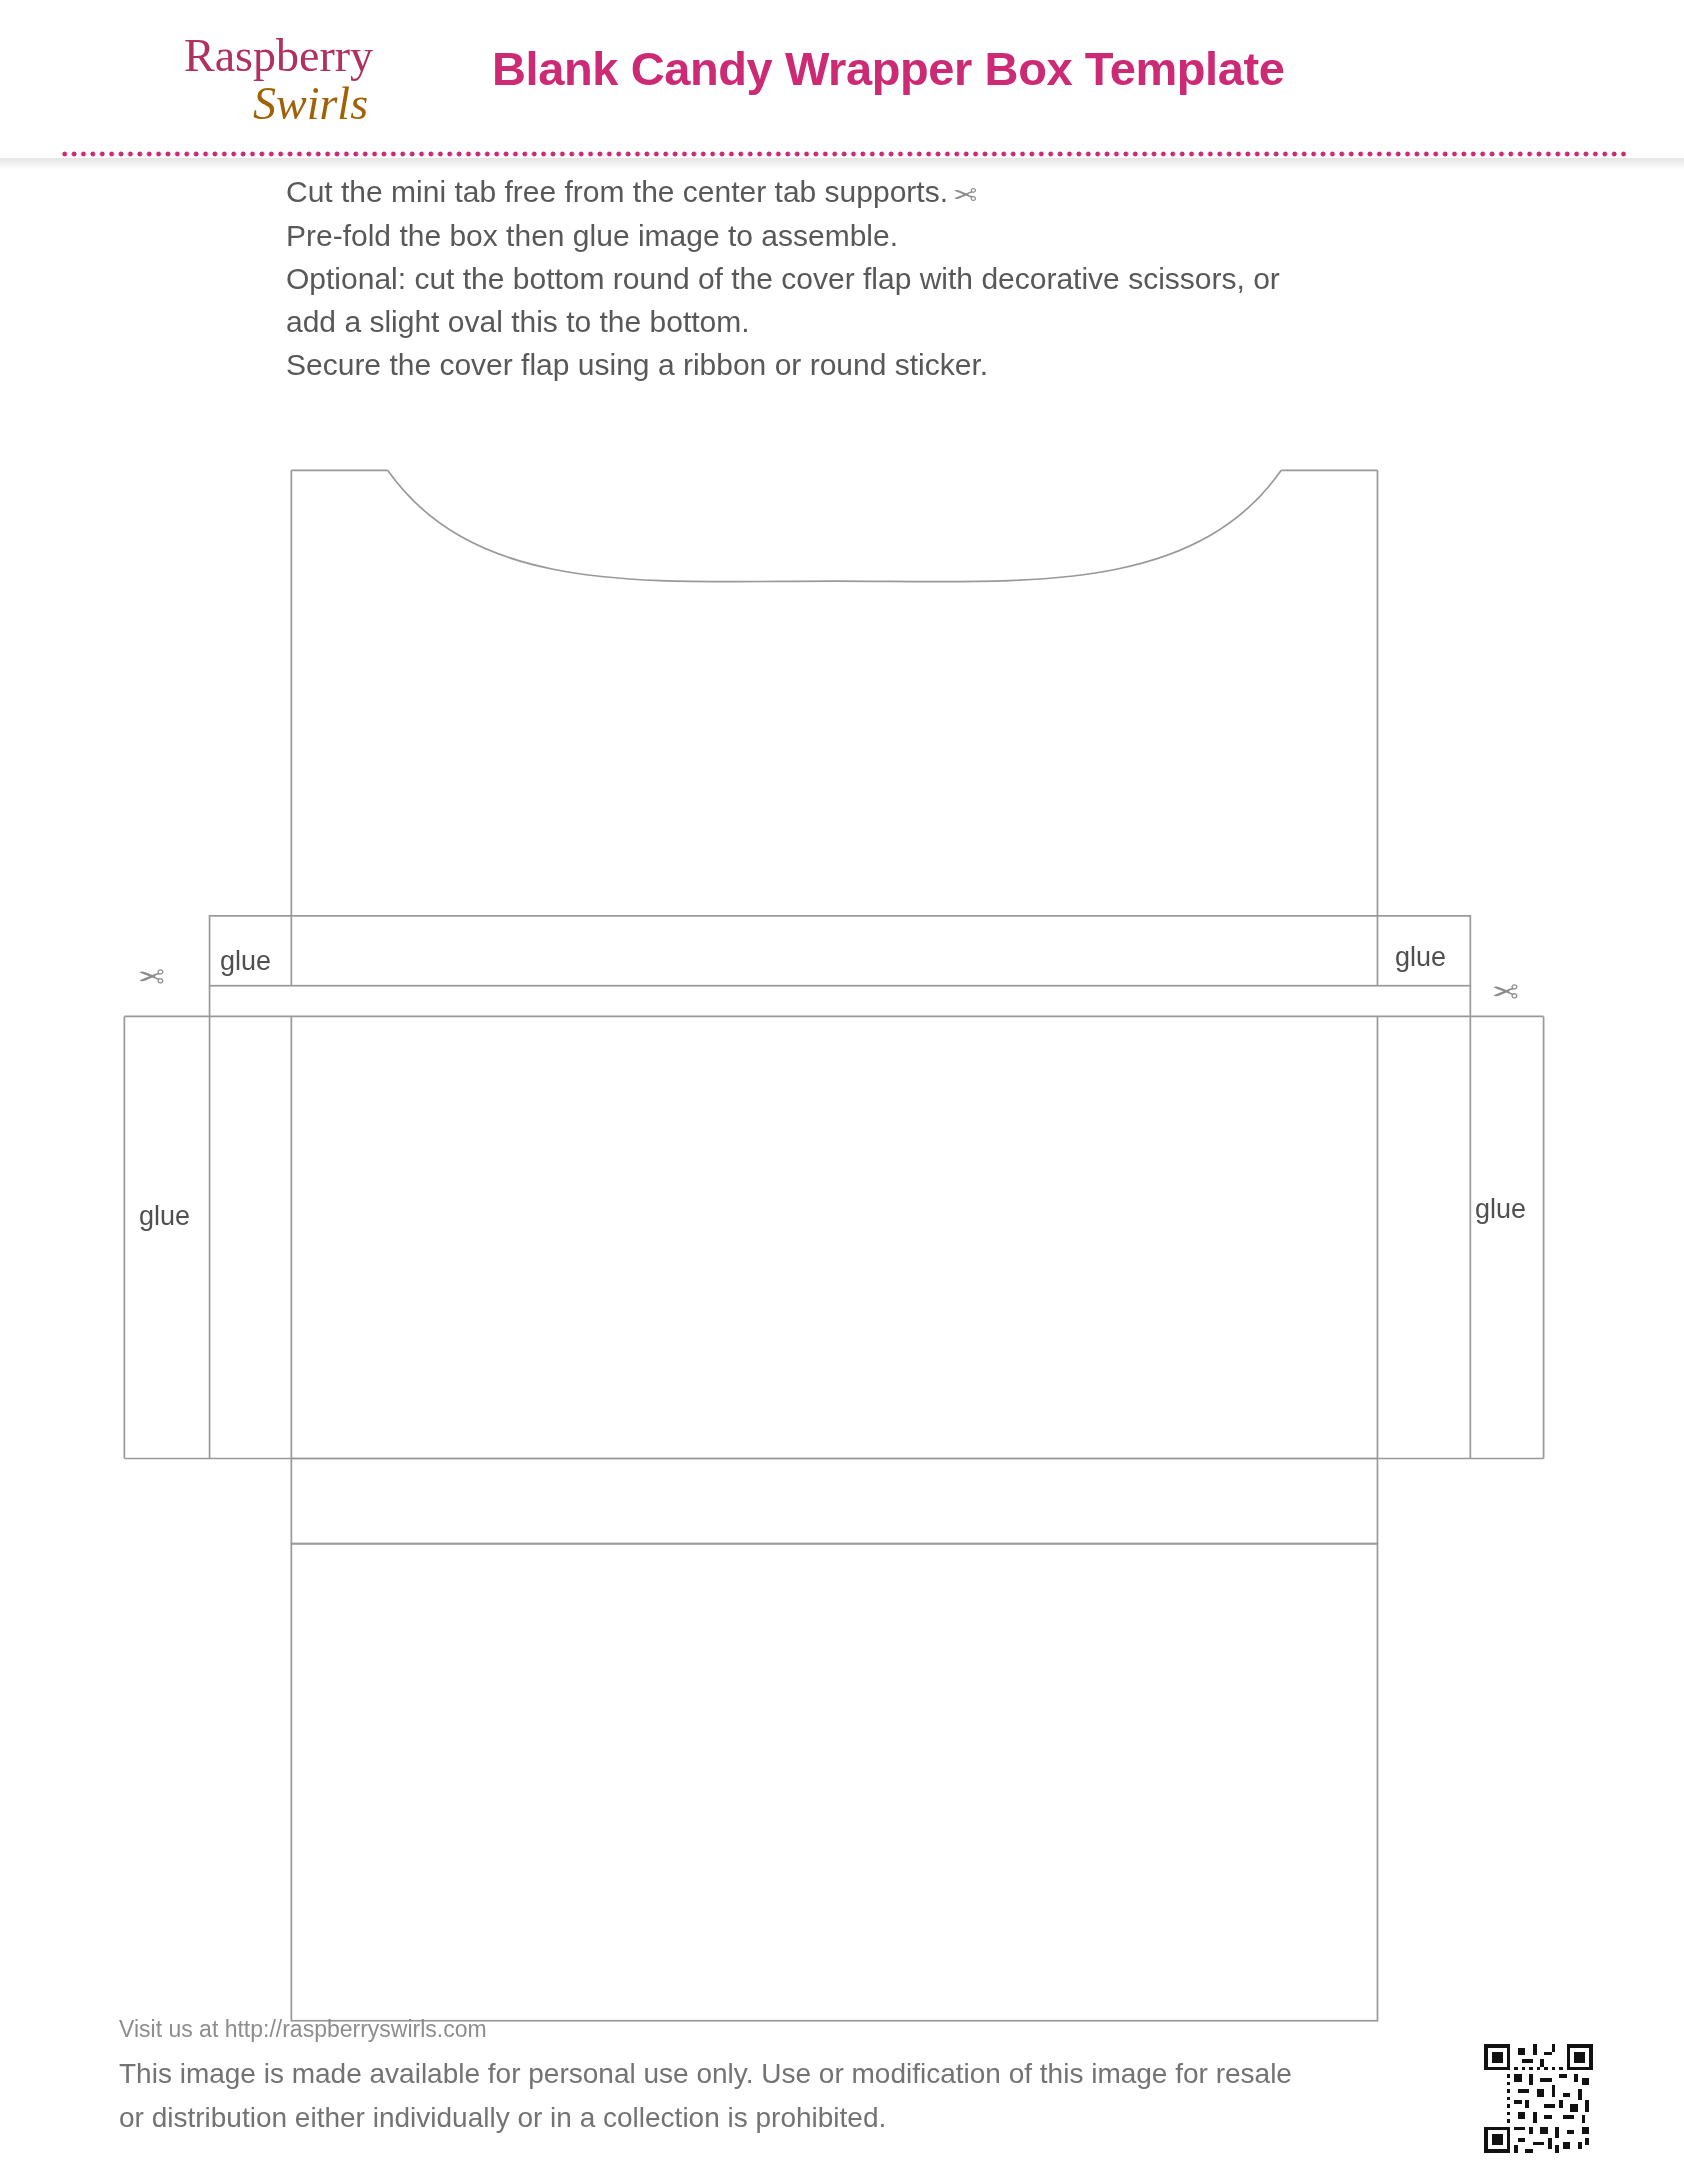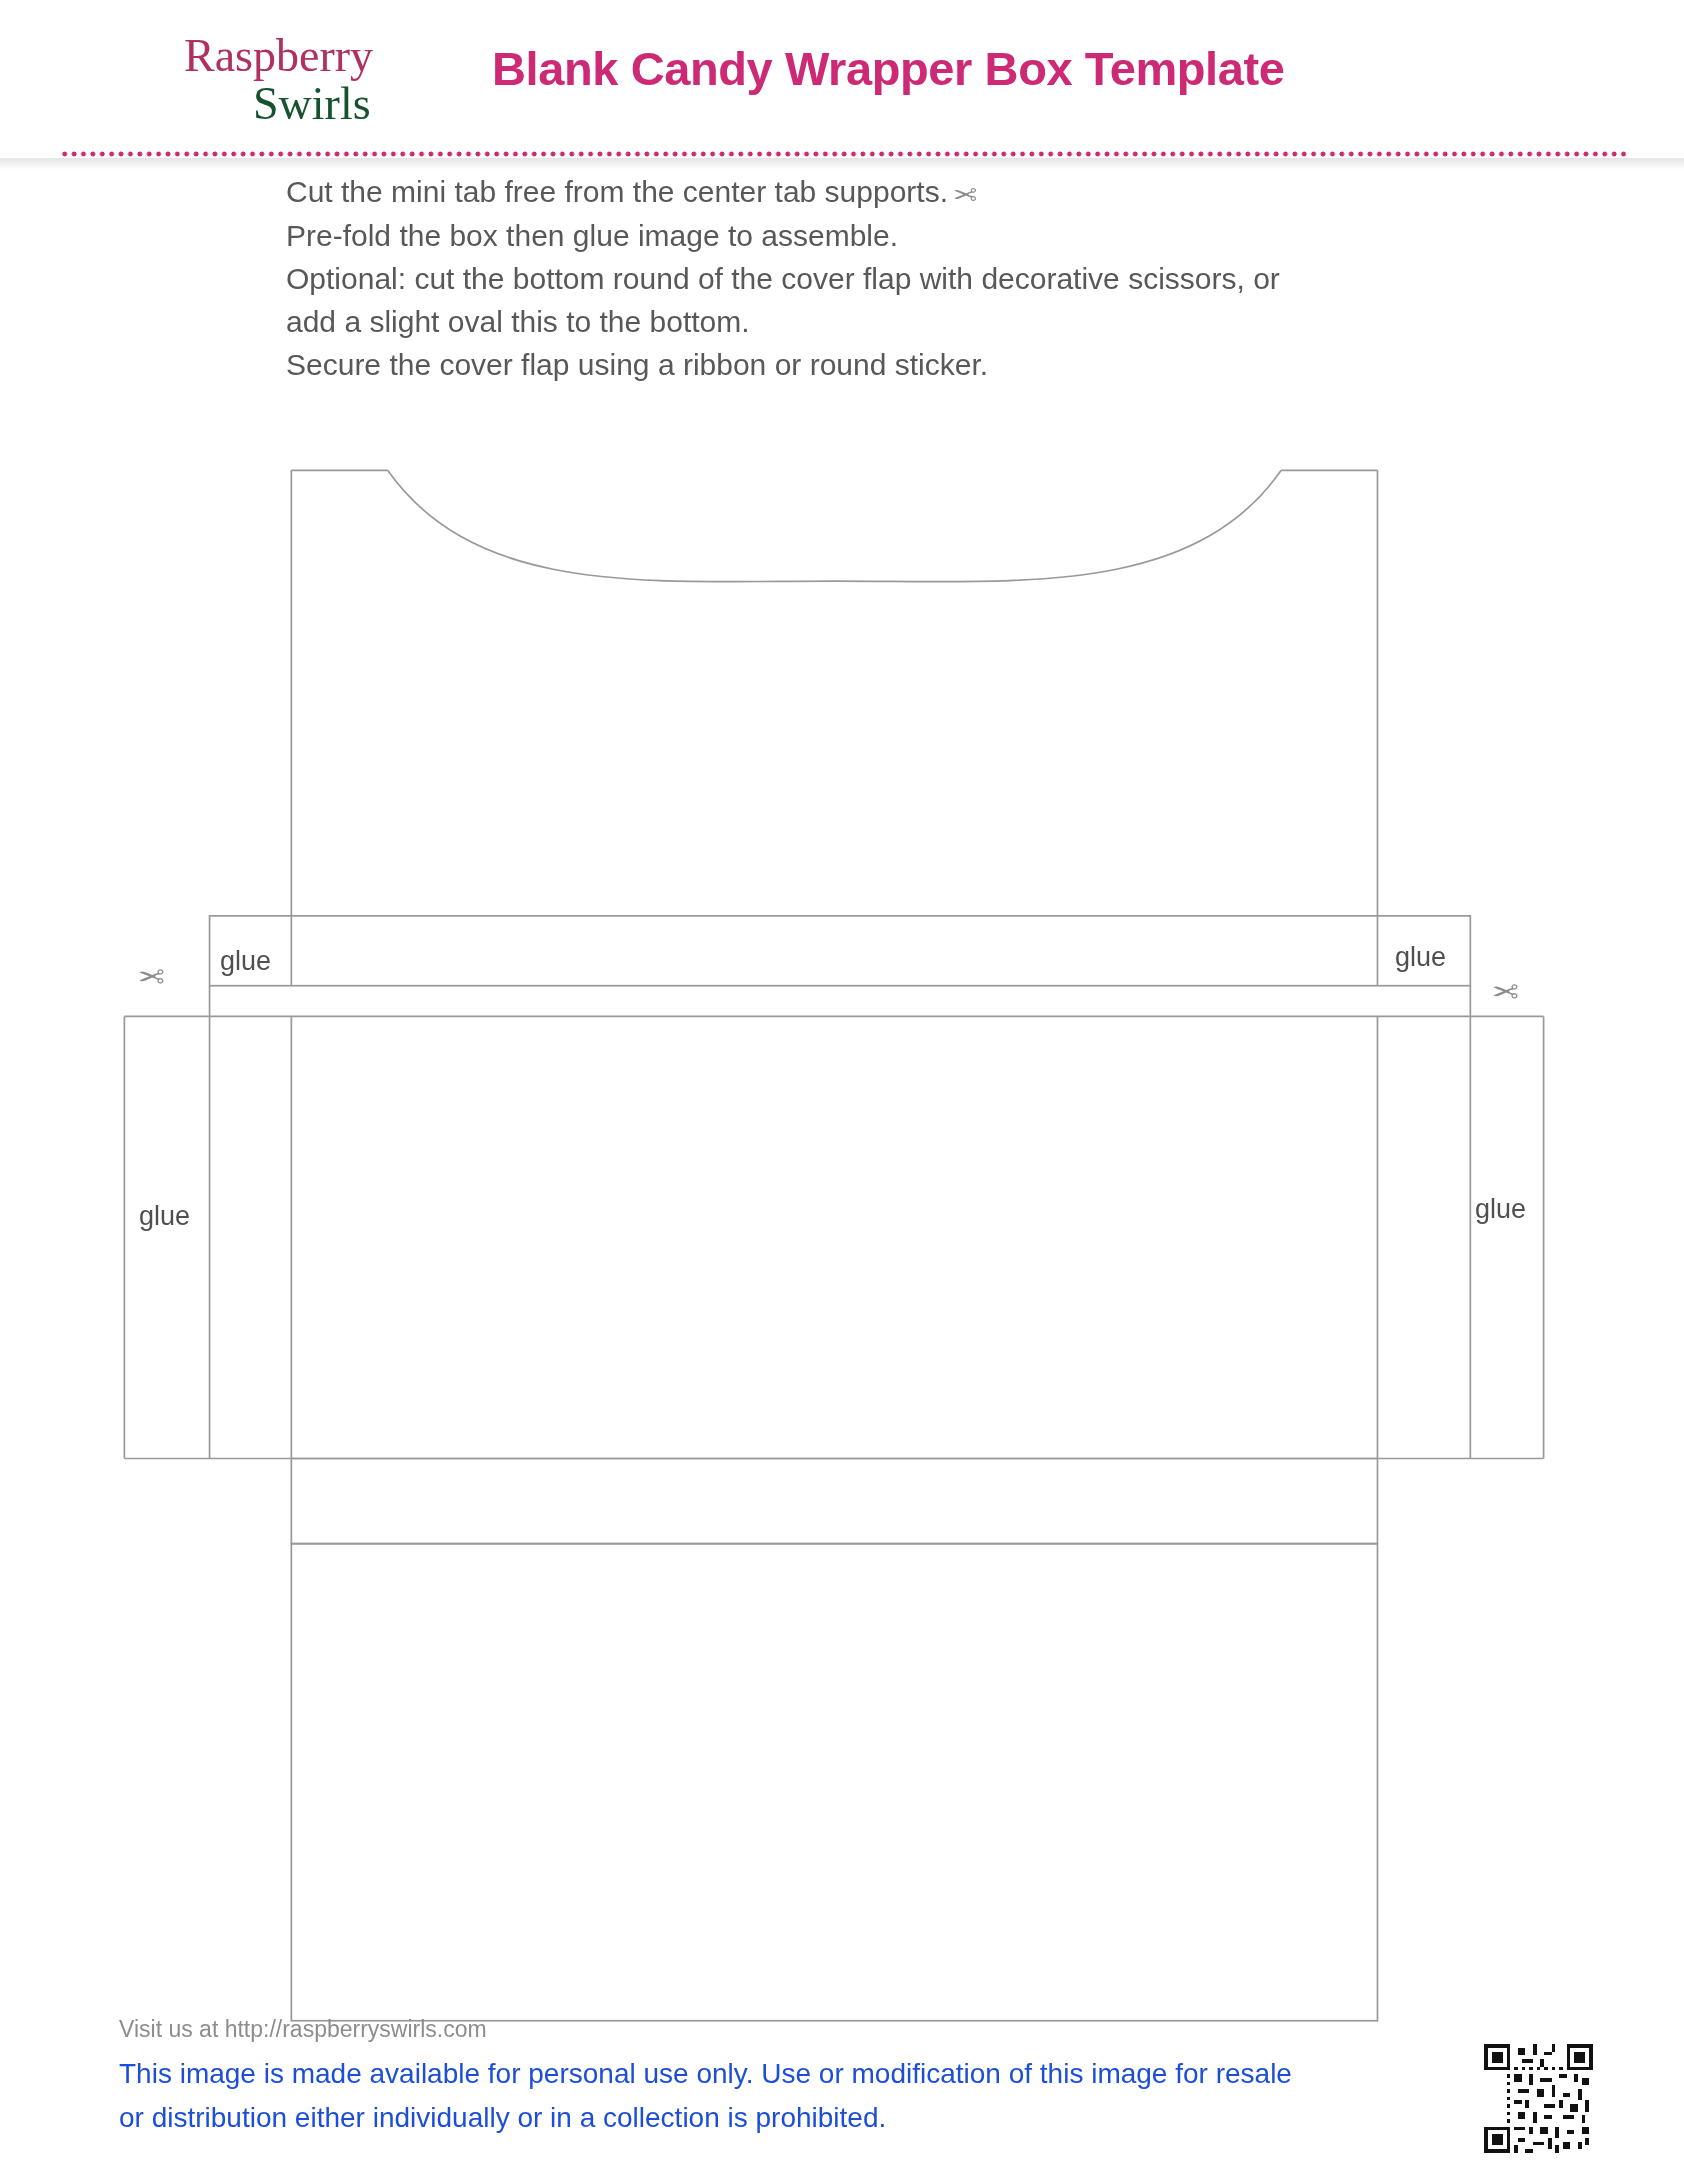--- a/index.html
+++ b/index.html
@@ -37,22 +37,23 @@
     font-size: 46px;
     color: #b03060;
     letter-spacing: 0px;
     white-space: nowrap;
     margin-left: 32px;
   }
   .brand-line2 {
     position: absolute;
     left: 101px; top: 53px;
     font-family: "Liberation Serif", serif;
+    font-style: italic;
     font-size: 46px;
-    color: #14532d;
+    color: #a16207;
     white-space: nowrap;
   }
   .page-title {
     position: absolute;
     left: 492px;
     top: 41px;
     font-size: 47px;
     font-weight: bold;
     color: #cc2a74;
     white-space: nowrap;
@@ -136,21 +137,21 @@
   }
   .footer .visit {
     font-size: 23px;
     color: #8d8d8d;
     line-height: 39px;
     white-space: nowrap;
   }
   .footer .legal {
     margin-top: 5.1px;
     font-size: 28px;
-    color: #1d4ed8;
+    color: #737373;
     line-height: 39px;
   }
   .qr {
     position: absolute;
     left: 1484px;
     top: 2044px;
     width: 109px;
     height: 109px;
   }
   .qr svg { display:block; }

